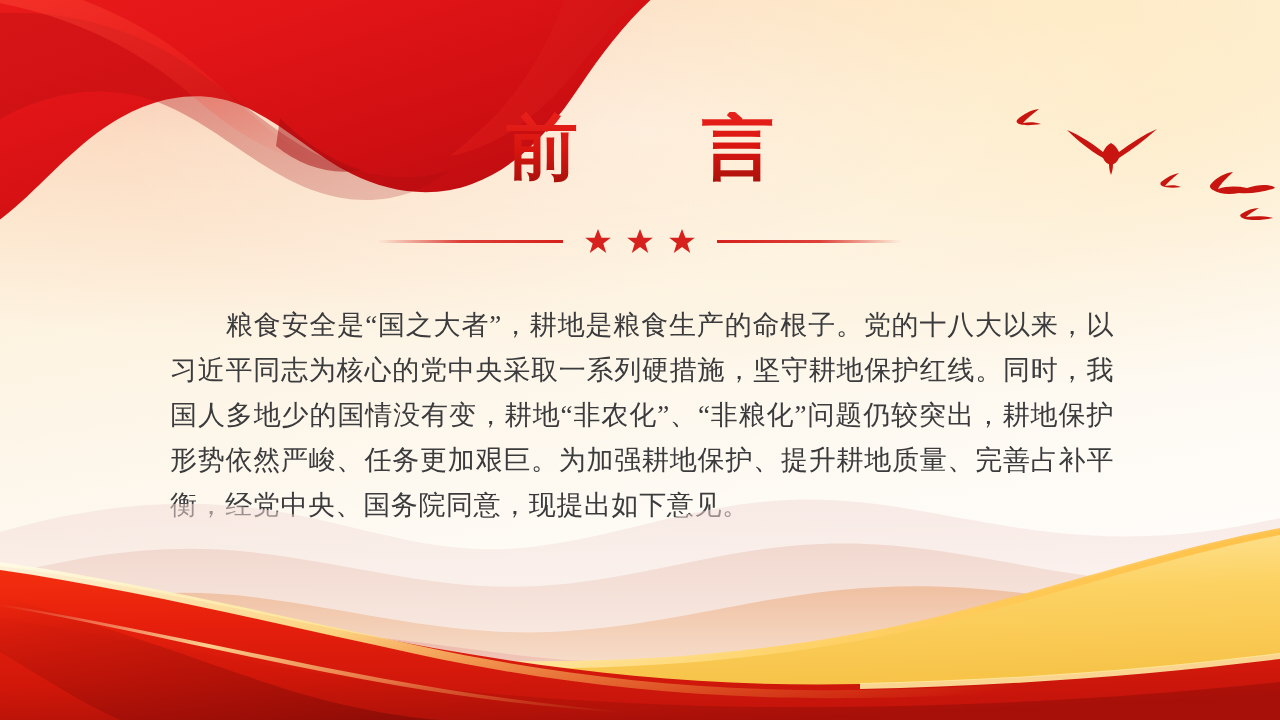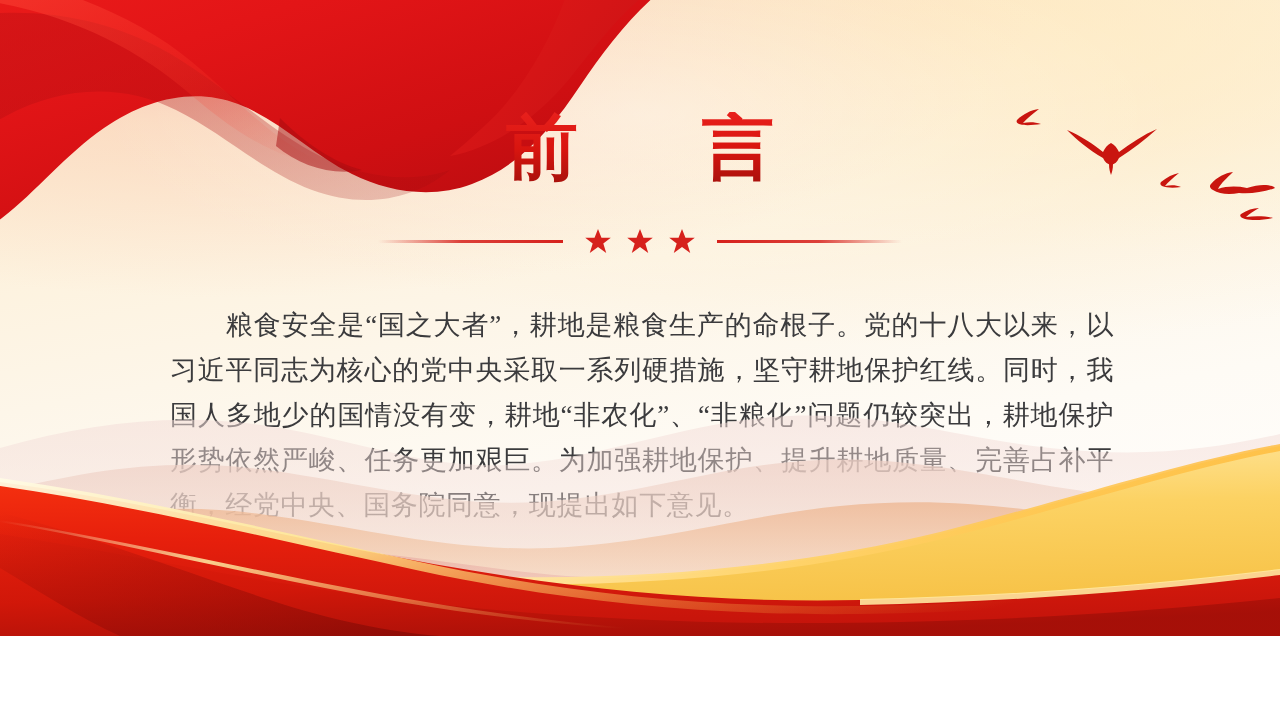--- a/index.html
+++ b/index.html
@@ -8,21 +8,21 @@
     padding: 0;
     background: #ffffff;
   }
   body {
     font-family: "Liberation Serif", "DejaVu Serif", serif;
   }
 
   .slide {
     position: relative;
     width: 1280px;
-    height: 636px;
+    height: 720px;
     overflow: hidden;
     background: #fdf2e2;
   }
 
   
   .bg-base {
     position: absolute;
     inset: 0;
     background:
       radial-gradient(120% 90% at 18% 0%, #f6b9ab 0%, rgba(250,205,180,0.55) 22%, rgba(253,232,205,0.0) 52%),

